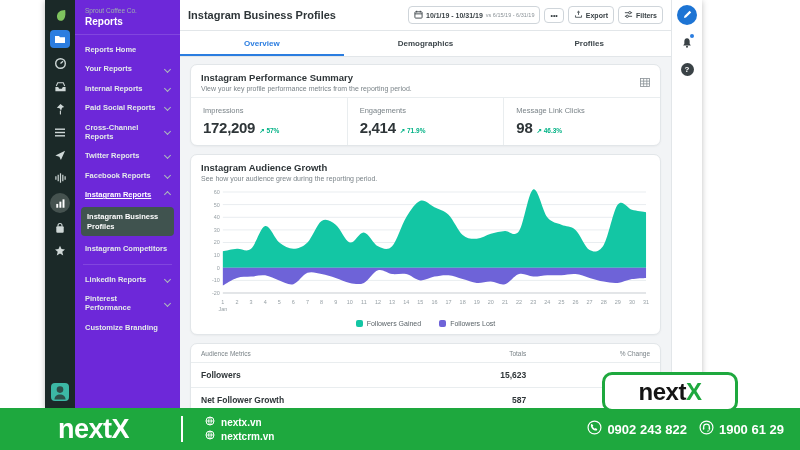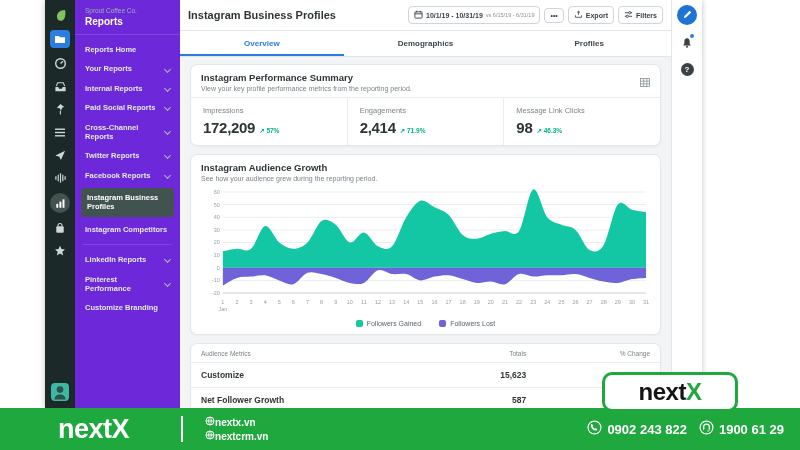--- a/index.html
+++ b/index.html
@@ -62,21 +62,21 @@
   .rrail{width:30px;background:#fff;border-left:1px solid #e2e6e9;display:flex;flex-direction:column;align-items:center;padding-top:5px;gap:10px;flex-shrink:0}
   .compose{width:20px;height:20px;border-radius:50%;background:#1d74d4;display:flex;align-items:center;justify-content:center;cursor:pointer}
   .bell{position:relative;cursor:pointer}
   .bell .dot{position:absolute;right:-1px;top:-1px;width:4px;height:4px;border-radius:50%;background:#2b7de0}
   .help{width:13px;height:13px;border-radius:50%;background:#3a4246;color:#fff;font-size:8px;display:flex;align-items:center;justify-content:center;font-weight:bold;cursor:pointer}
   
   .footer{position:absolute;left:0;top:408px;width:800px;height:42px;background:#1ea83e;display:flex;align-items:center;color:#fff}
   .f-logo{font-size:27px;font-weight:bold;margin-left:58px;letter-spacing:-.5px}
   .f-div{width:2px;height:26px;background:#fff;margin:0 22px 0 52px}
   .f-sites{display:flex;flex-direction:column;gap:2px;font-size:10px;font-weight:bold}
-  .f-site{display:flex;align-items:flex-end;}
+  .f-site{display:flex;align-items:flex-end;gap:6px}
   .f-phones{margin-left:auto;margin-right:16px;display:flex;gap:12px;align-items:center;font-size:13px;font-weight:bold}
   .f-phone{display:flex;align-items:center;gap:5px}
   .badge{position:absolute;left:602px;top:-36px;width:130px;height:34px;background:#fff;border:3px solid #1ea83e;border-radius:10px;display:flex;align-items:center;justify-content:center;font-size:24px;font-weight:bold;color:#141414;letter-spacing:-.5px}
   .badge .x{color:#1ea83e}
 </style>
 </head>
 <body>
 
 <div class="app">
 
@@ -181,20 +181,24 @@
           <span class="lbl">Cross-Channel Reports</span>
           <span class="chev"></span>
         </div>
         <div class="nav-item">
           <span class="lbl">Twitter Reports</span>
           <span class="chev"></span>
         </div>
         <div class="nav-item">
           <span class="lbl">Facebook Reports</span>
           <span class="chev"></span>
+        </div>
+        <div class="nav-item active-parent">
+          <span class="lbl">Instagram Reports</span>
+          <span class="chev up"></span>
         </div>
         <div class="nav-item selected">
           <span class="lbl">Instagram Business Profiles</span>
         </div>
         <div class="nav-item">
           <span class="lbl">Instagram Competitors</span>
         </div>
         <div class="sdiv"></div>
         <div class="nav-item">
           <span class="lbl">LinkedIn Reports</span>
@@ -365,21 +369,21 @@
         <table class="tbl">
           <thead>
             <tr>
               <th style="width:54%">Audience Metrics</th>
               <th class="mid" style="width:26%">Totals</th>
               <th class="r" style="width:20%">% Change</th>
             </tr>
           </thead>
           <tbody>
               <tr>
-                <td>Customize</td>
+                <td>Followers</td>
                 <td class="mid">15,623</td>
                 <td class="r chg"><span>↗</span><span>3.9%</span></td>
               </tr>
               <tr>
                 <td>Net Follower Growth</td>
                 <td class="mid">587</td>
                 <td class="r chg"></td>
               </tr>
             </tbody>
         </table>

